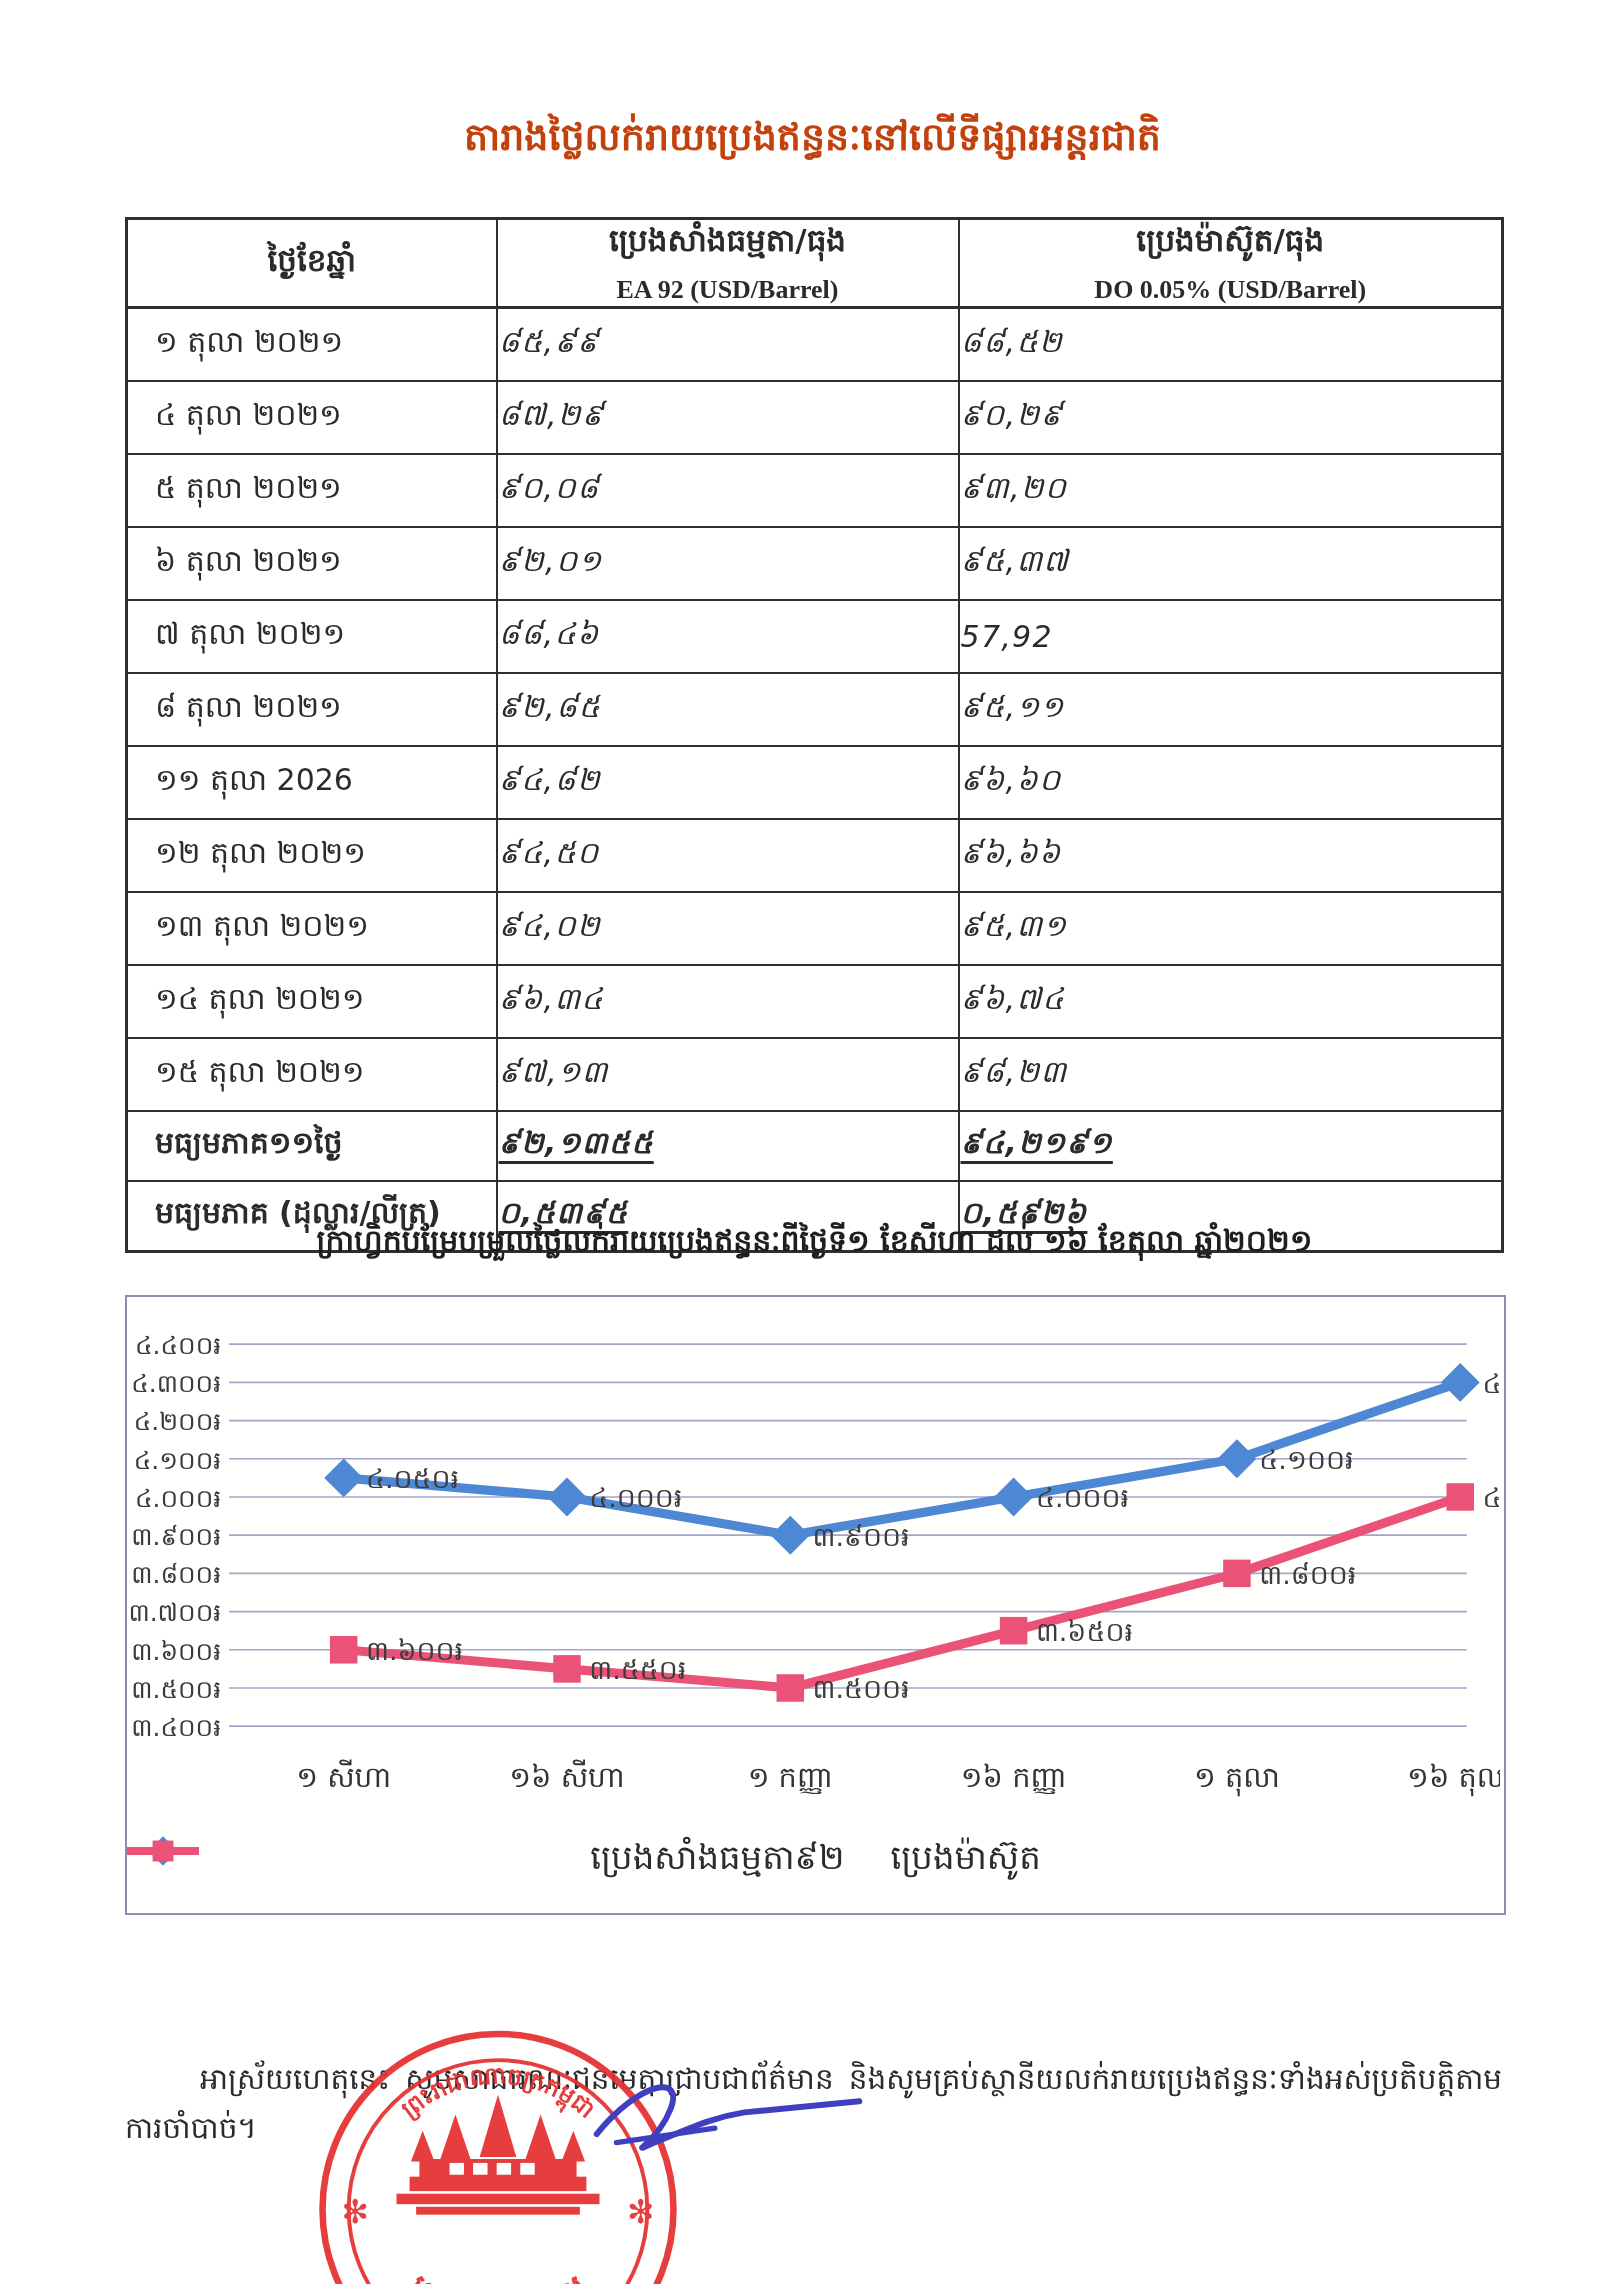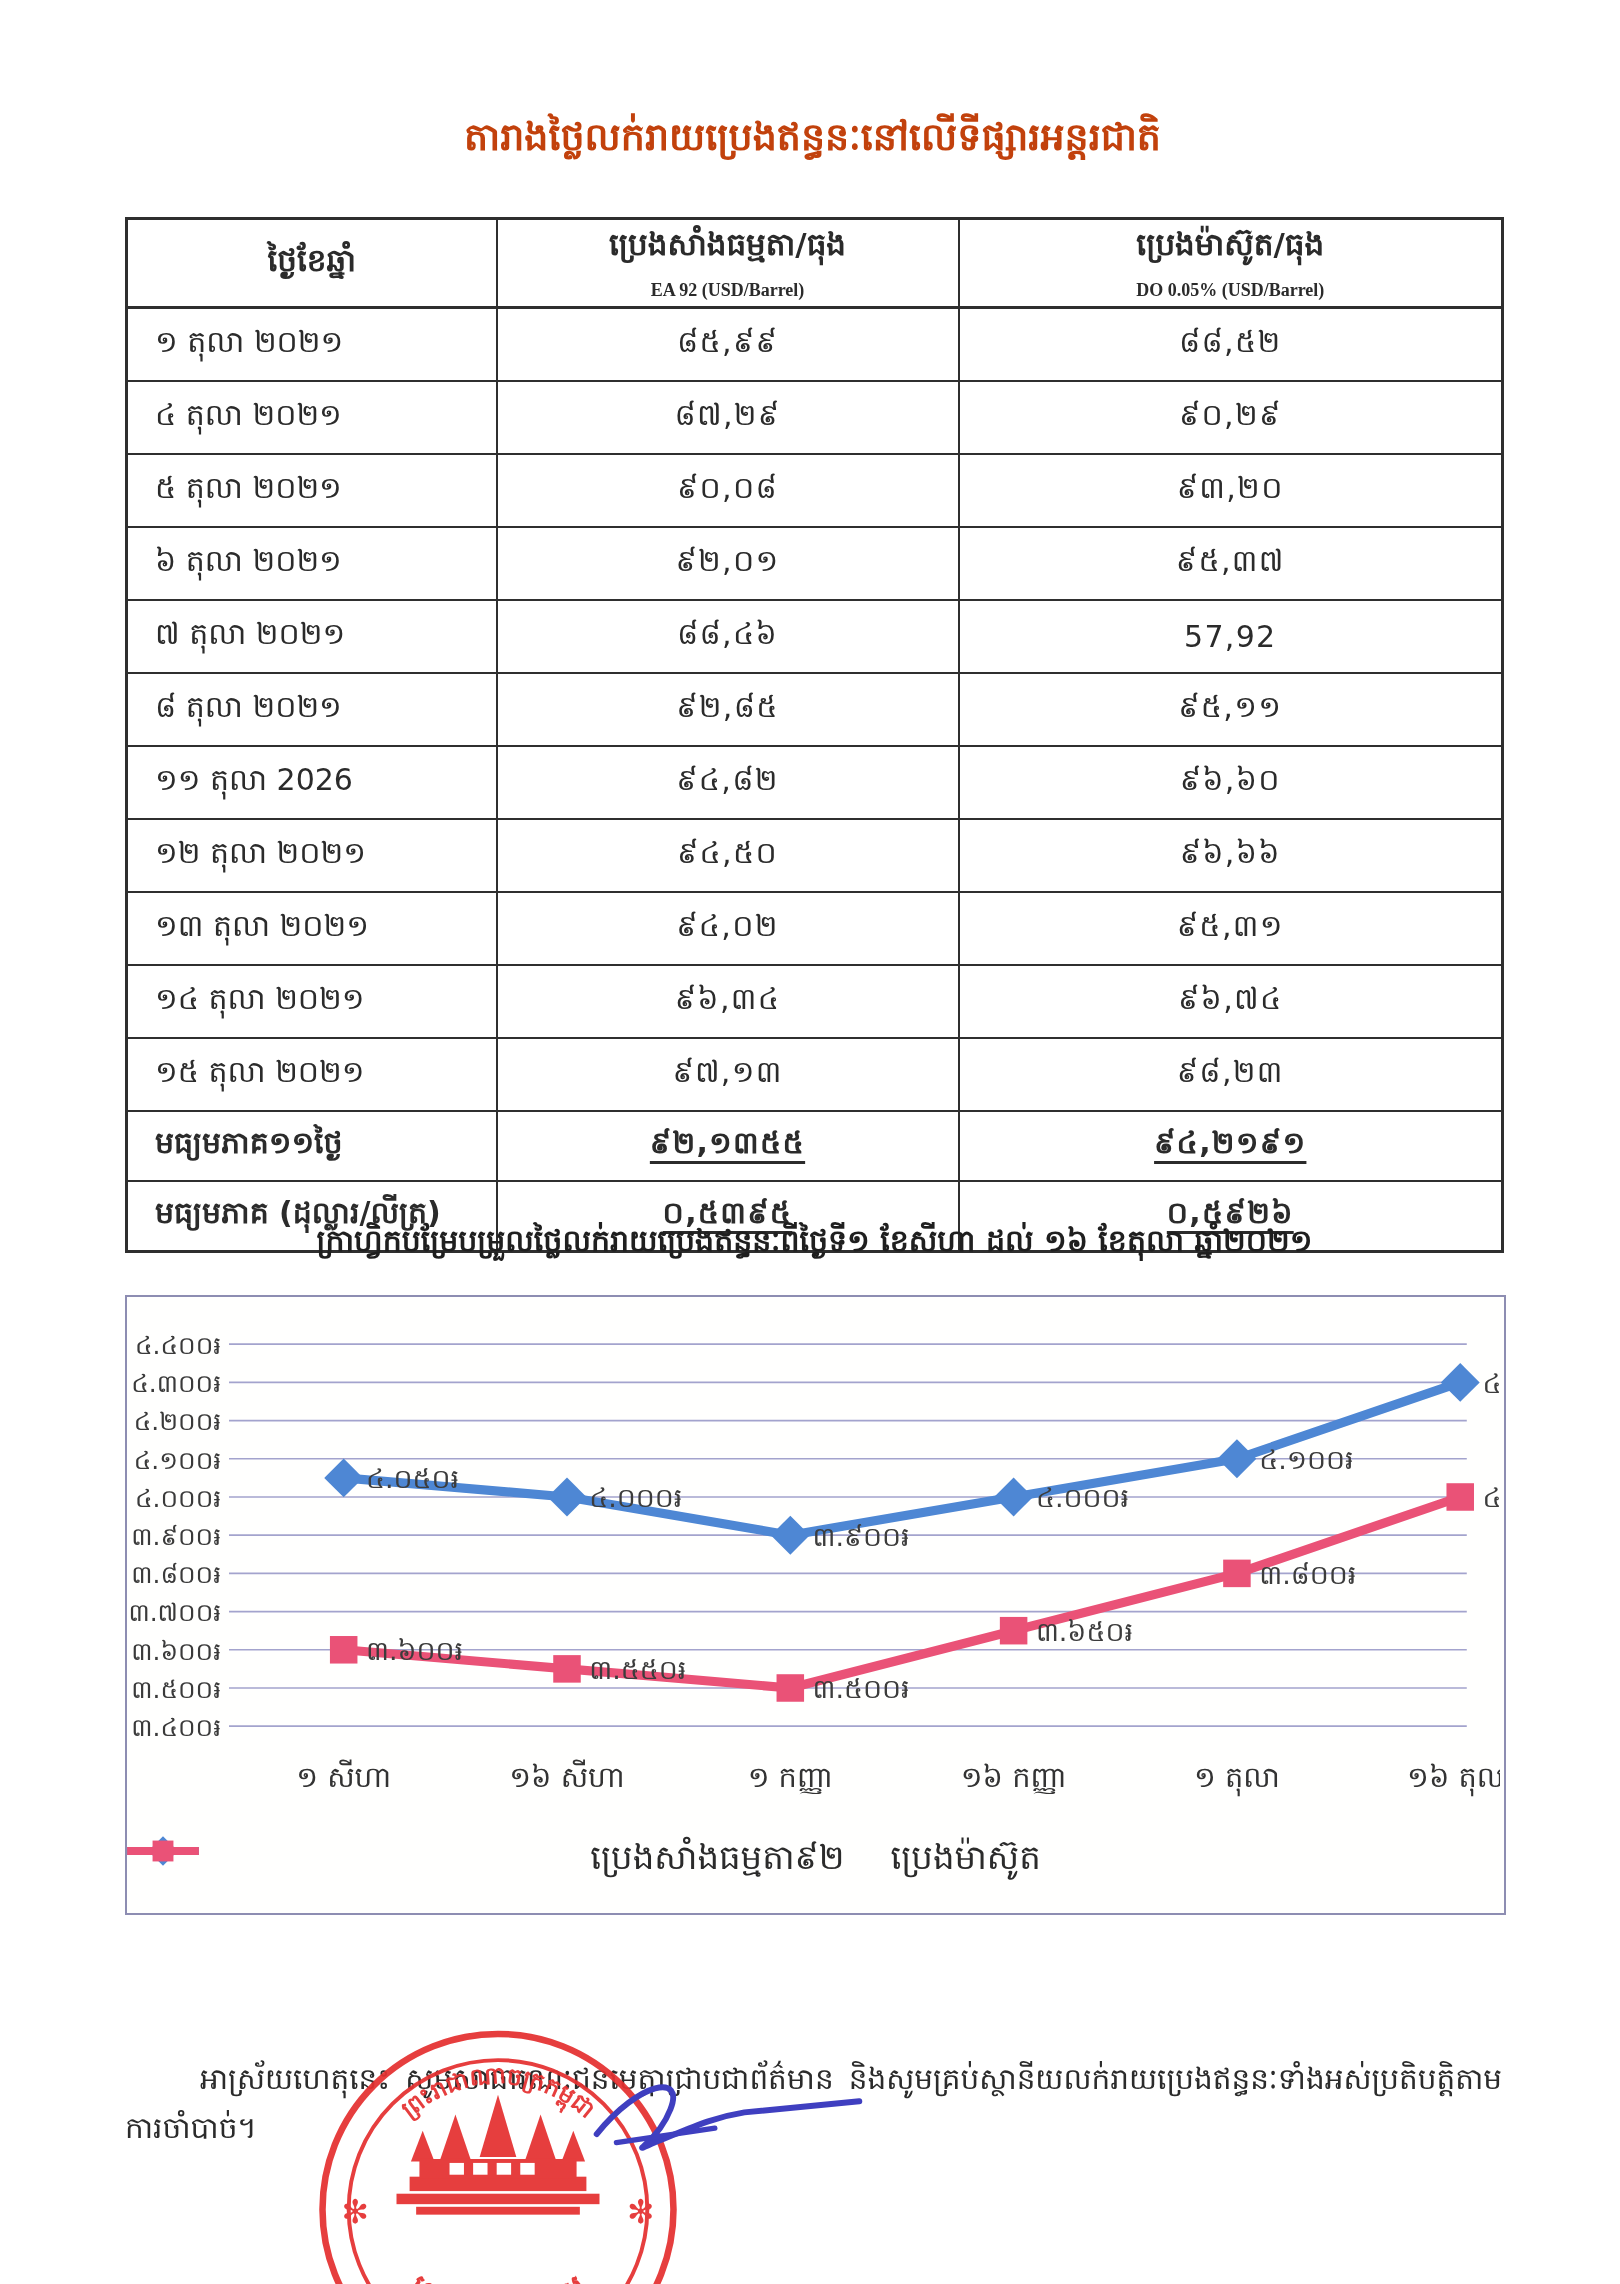--- a/index.html
+++ b/index.html
@@ -7,24 +7,24 @@
         font-family:"DejaVu Sans","Liberation Sans",sans-serif;color:#262626;}
   .page-title{position:absolute;top:111px;left:0;width:100%;text-align:center;
         font-size:38px;font-weight:bold;color:#c2410c;margin:2px;}
   
   table.price{position:absolute;left:125px;top:217px;width:1377px;border-collapse:collapse;
         border:3.3px solid #2f2f2f;table-layout:fixed;}
   table.price col.c1{width:370px} table.price col.c2{width:462px} table.price col.c3{width:544px}
   table.price th,table.price td{border:2px solid #2f2f2f;font-size:30px;color:#2b2b2b;}
   table.price thead th{height:84px;border-bottom:3.9px solid #2f2f2f;font-weight:bold;vertical-align:middle;}
   .hdr-kh{font-size:31px;font-weight:bold;}
-  .hdr-en{font-size:18px;font-weight:bold;margin-top:9.2px;font-family:"Liberation Serif","DejaVu Serif",serif;}
+  .hdr-en{font-size:26px;font-weight:bold;margin-top:9.2px;font-family:"Liberation Serif","DejaVu Serif",serif;}
   table.price td{height:69px;}
   td.datecell{text-align:left;padding-left:27px;}
-  td.valcell{text-align:center;letter-spacing:1.3px;}
+  td.valcell{letter-spacing:1.3px;font-style:italic;}
   tr.summary td{height:66px;font-weight:bold;}
   tr.summary td.valcell span{text-decoration:underline;text-decoration-thickness:2.6px;text-underline-offset:7.9px;}
   
   .chart-title{position:absolute;top:1218px;left:0;width:100%;text-align:center;
         font-size:30px;font-weight:bold;color:#1f1f1f;margin:4px;}
   .chart-box{position:absolute;left:125px;top:1295px;width:1377px;height:616px;
         border:2px solid #8d8db2;background:#fffffe;}
   .chart-box svg{position:absolute;left:0;top:0;}
   .legend{position:absolute;left:0;top:539px;width:100%;display:flex;justify-content:center;
         gap:46px;align-items:center;}

